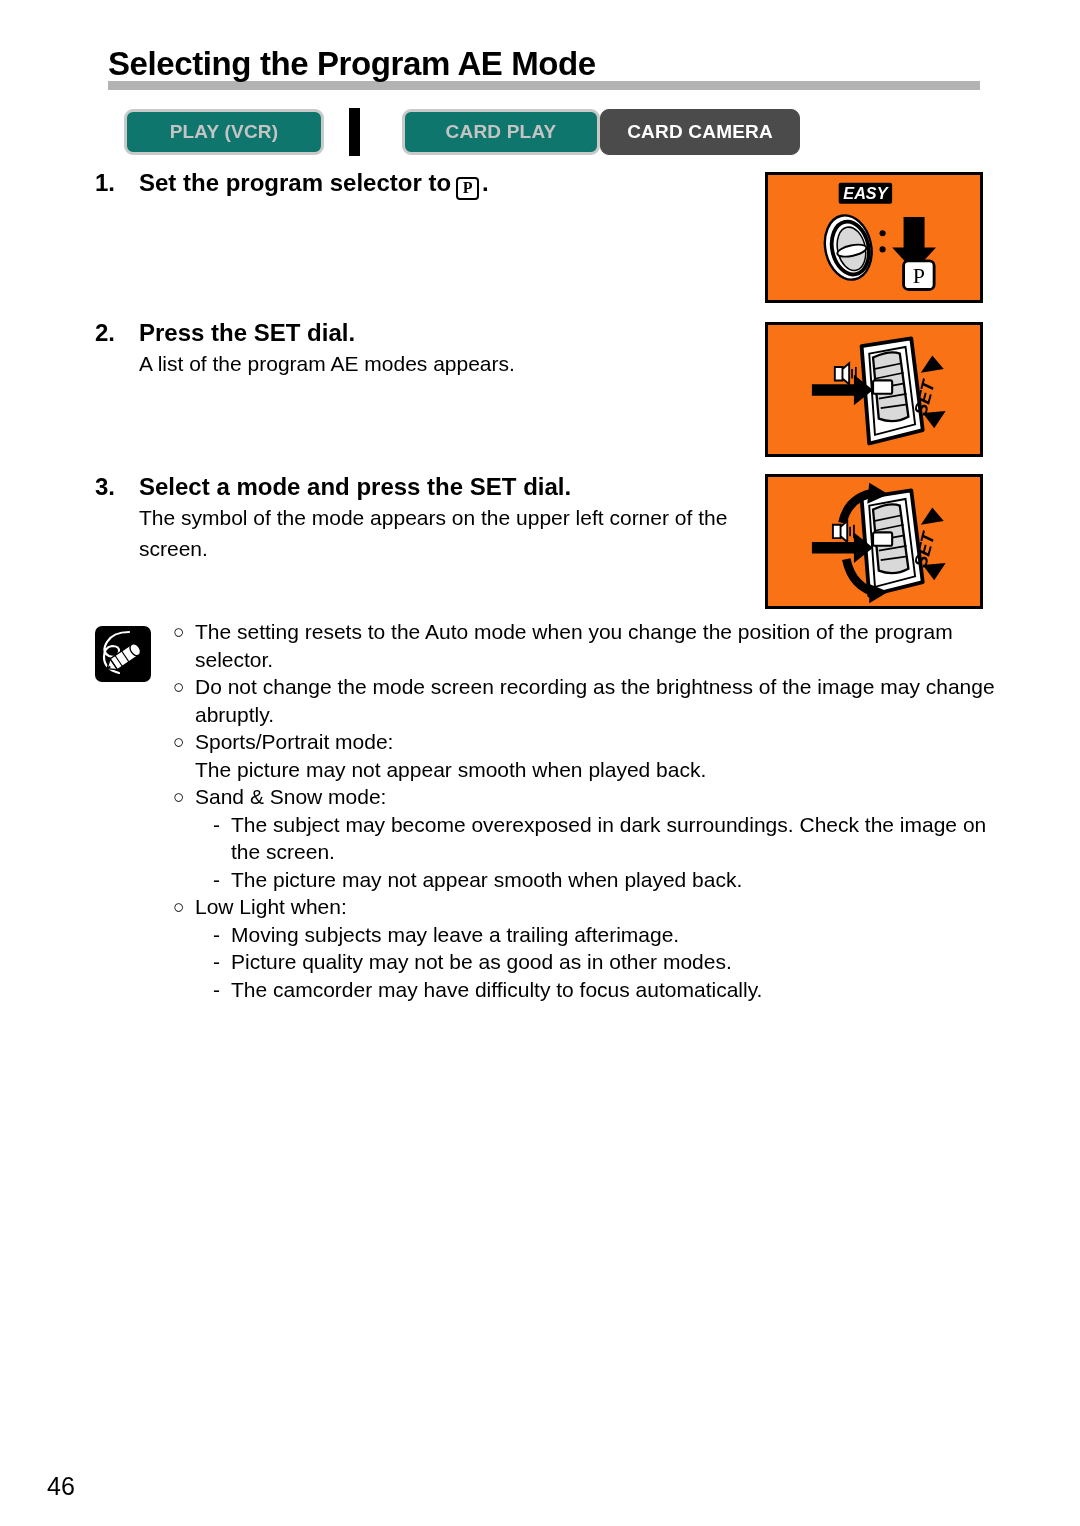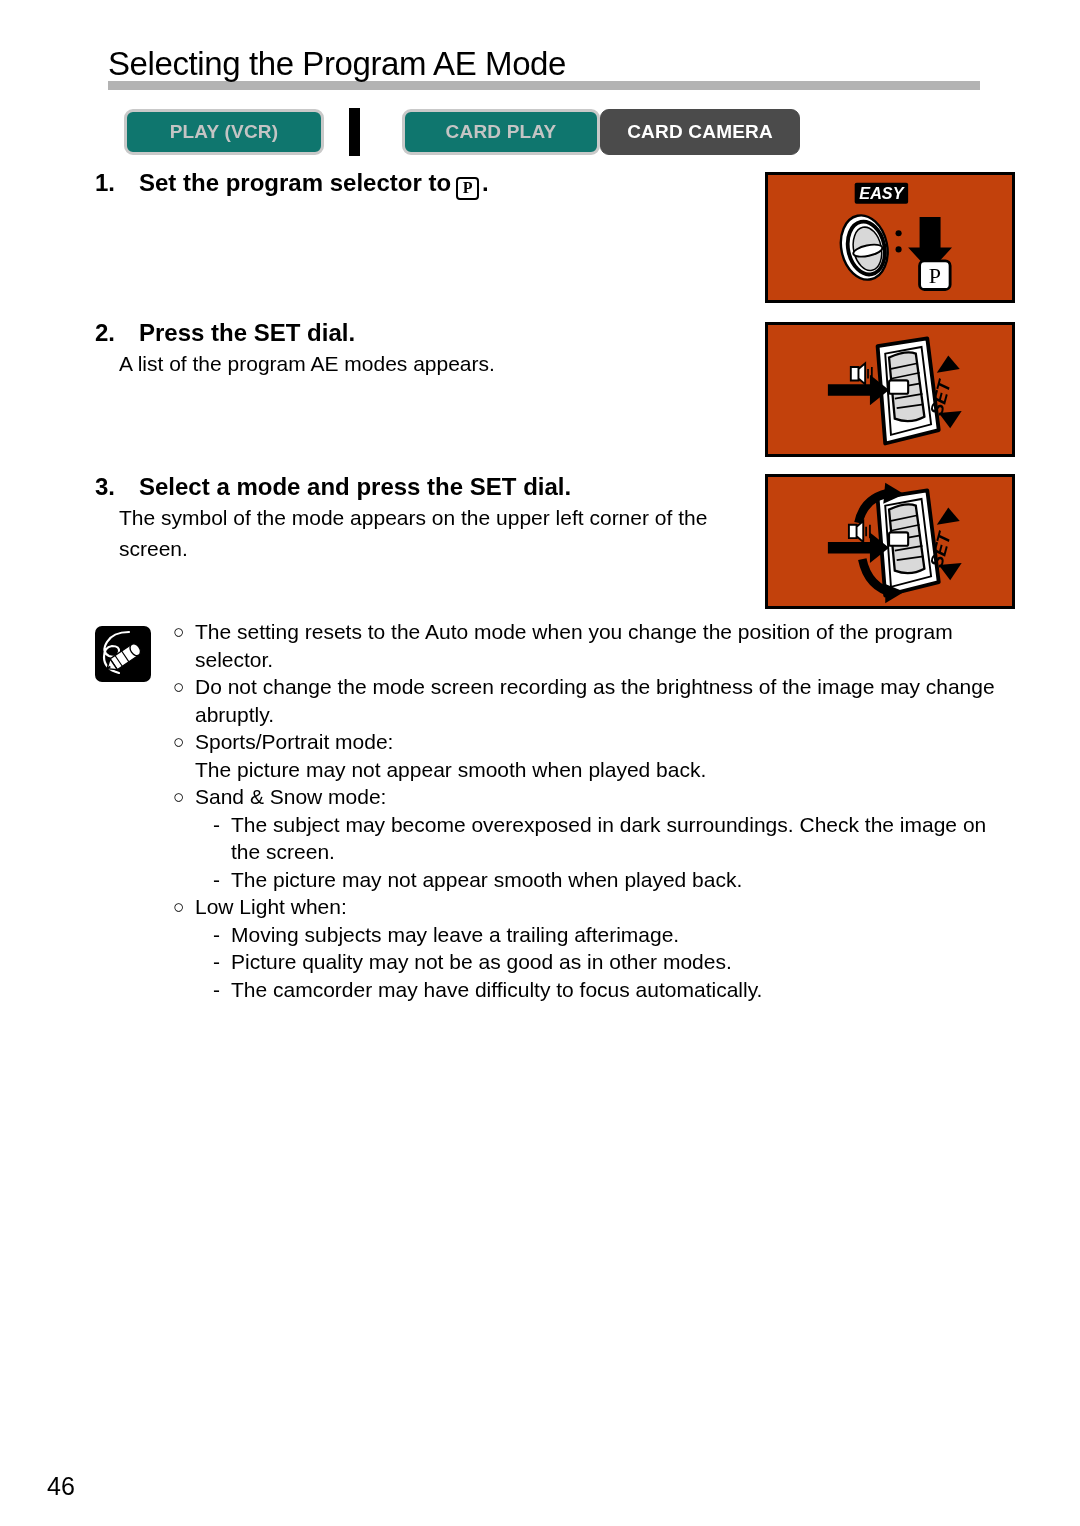--- a/index.html
+++ b/index.html
@@ -30,21 +30,21 @@
     bottom: 0px;
     width: 872px;
     height: 9px;
     background: #b3b3b3;
   }
   .page-title {
     position: absolute;
     left: 0;
     top: 0;
     font-size: 33px;
-    font-weight: normal;
+    font-weight: bold;
     letter-spacing: -0.4px;
     line-height: 40px;
     white-space: nowrap;
   }
 
   
   .mode-bar {
     position: absolute;
     left: 108px;
     top: 108px;
@@ -101,21 +101,21 @@
     align-items: baseline;
   }
   .step-num {
     width: 44px;
     flex: none;
   }
   .step-title {
     flex: 1;
   }
   .step-body {
-    margin-left: 24px;
+    margin-left: 44px;
     font-size: 21px;
     line-height: 31px;
     font-weight: normal;
   }
 
   
   .p-glyph {
     display: inline-flex;
     align-items: center;
     justify-content: center;
@@ -133,24 +133,24 @@
   }
 
   .step1 { top: 168px; }
   .step2 { top: 318px; }
   .step3 { top: 472px; }
 
   
   .illus {
     position: absolute;
     left: 765px;
-    width: 250px;
+    width: 218px;
     border: 3px solid #000000;
     box-sizing: border-box;
-    background: #c2410c;
+    background: #f97316;
   }
   .illus-1 { top: 172px;  height: 131px; }
   .illus-2 { top: 322px;  height: 135px; }
   .illus-3 { top: 474px;  height: 135px; }
   .illus svg { display: block; width: 100%; height: 100%; }
 
   
   .notes {
     position: absolute;
     left: 95px;

